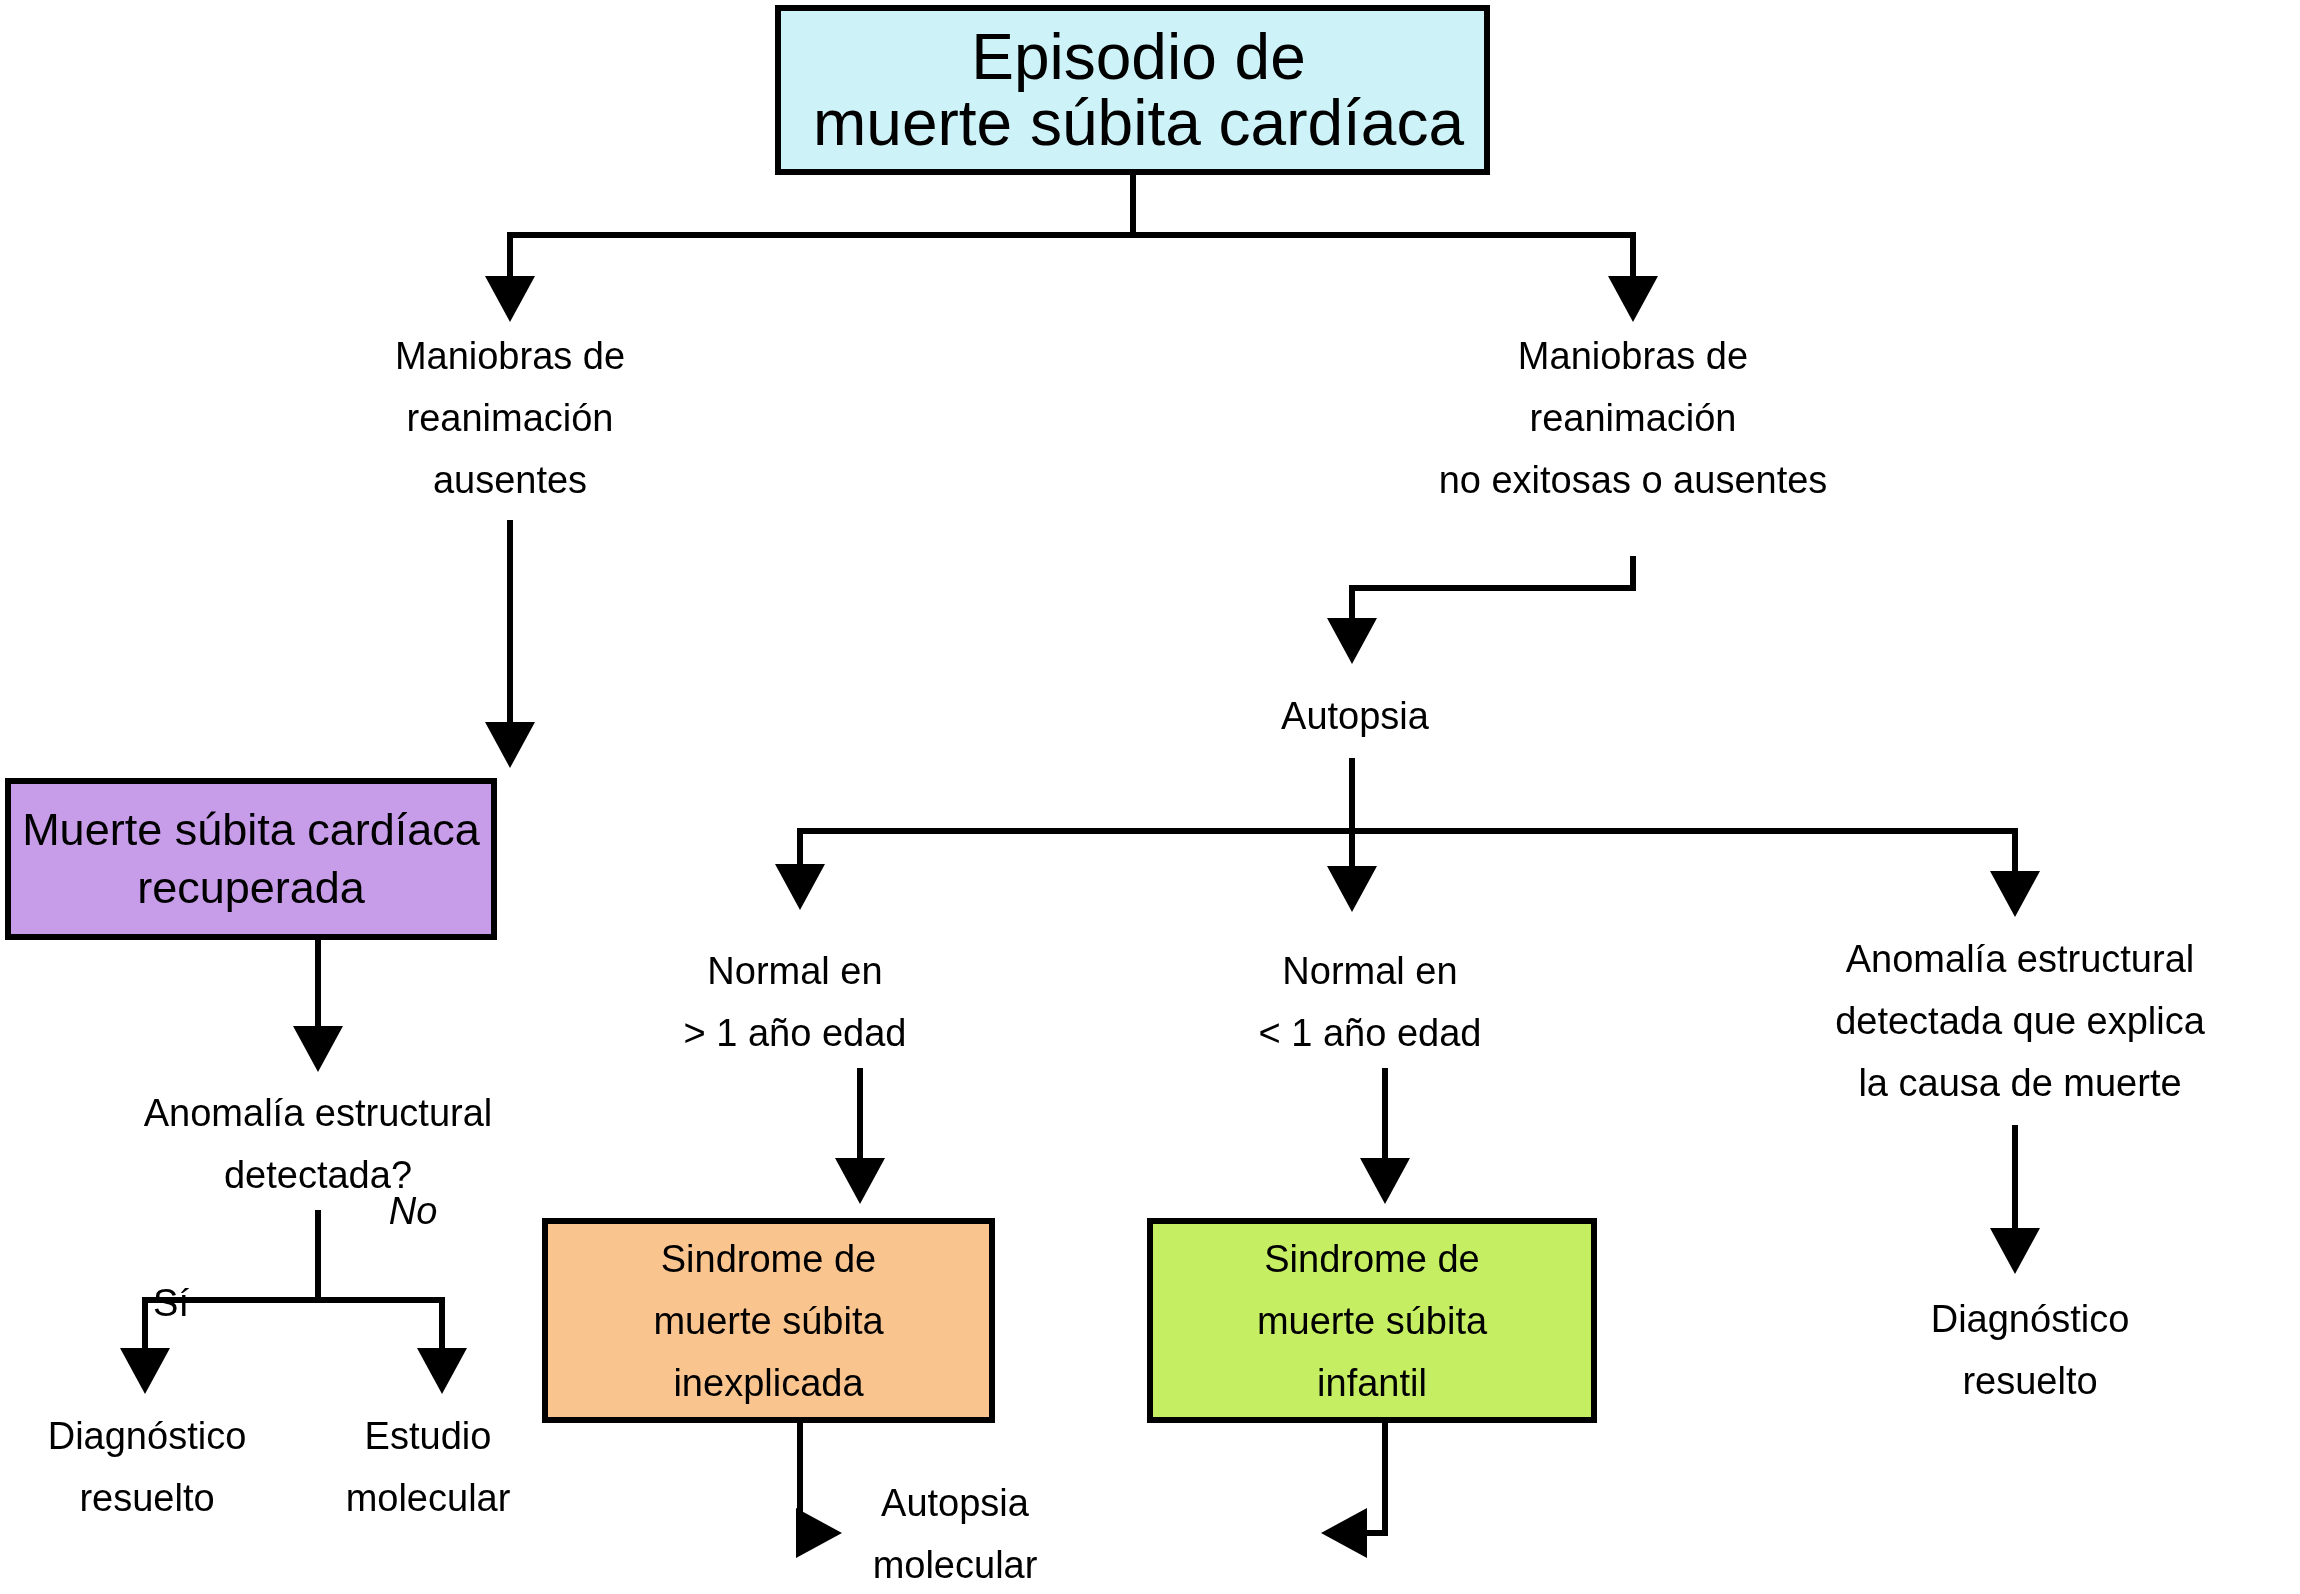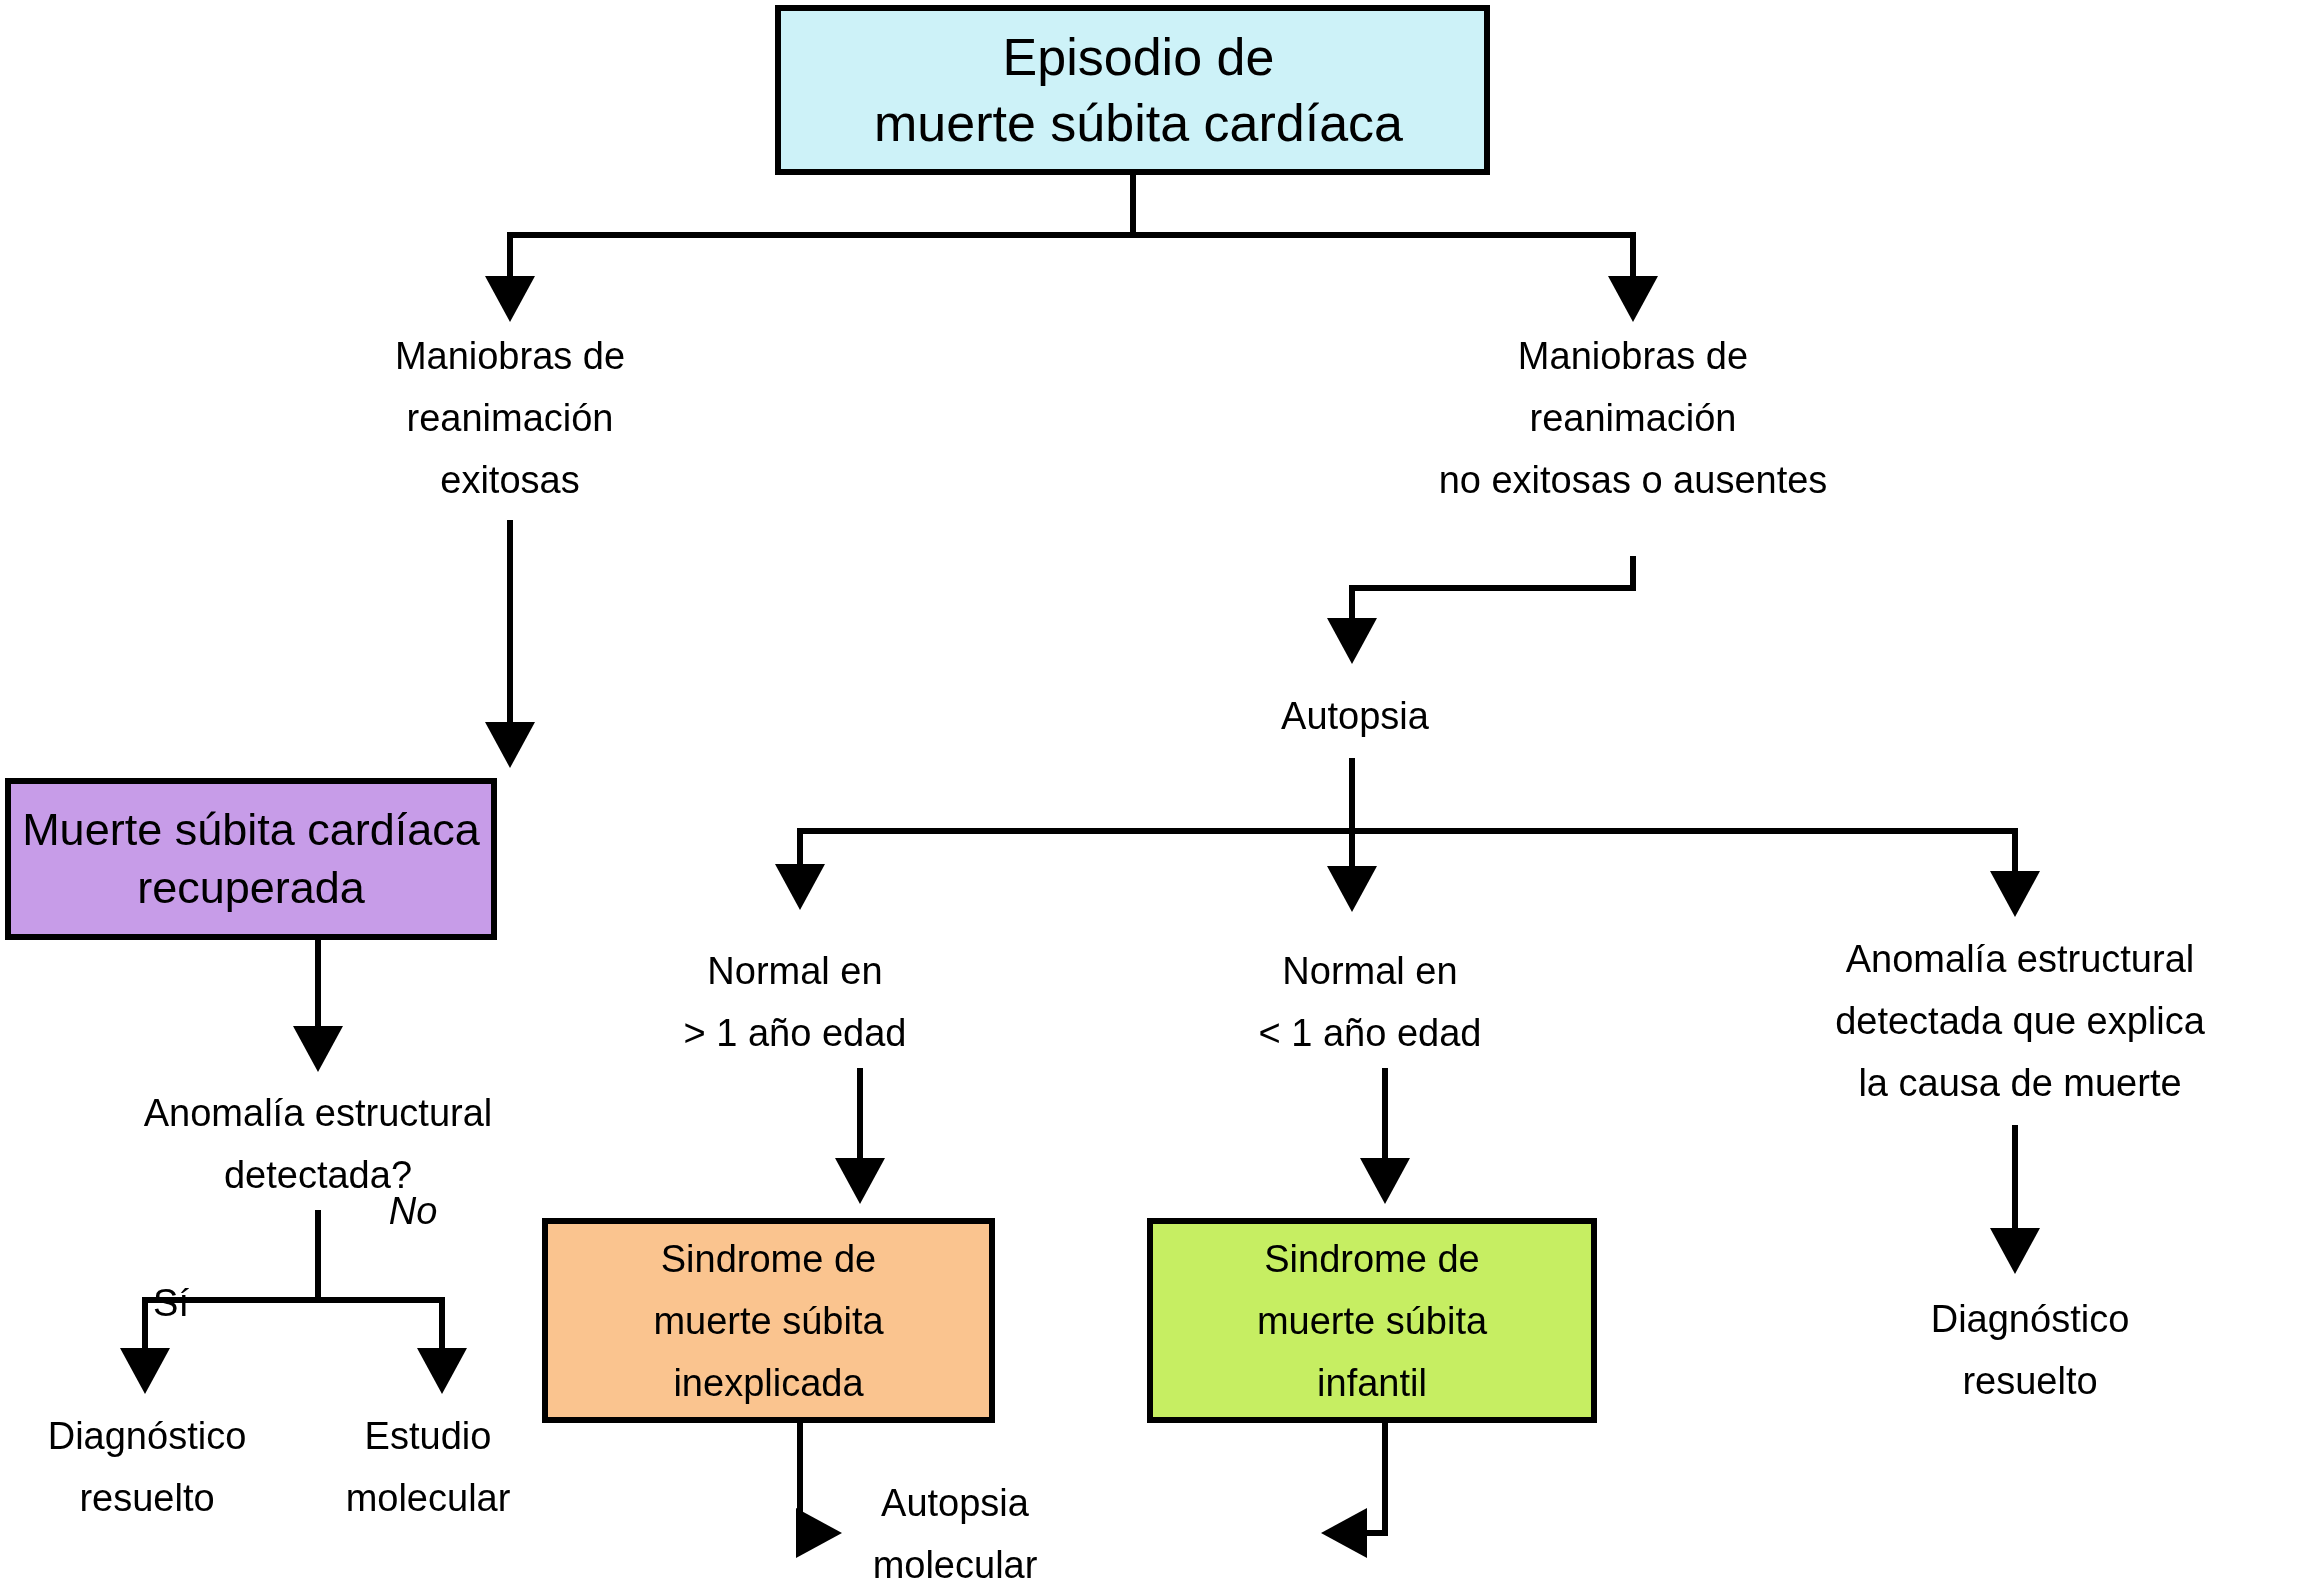--- a/index.html
+++ b/index.html
@@ -20,21 +20,21 @@
     text-align:center;
   }
   .box .ln{white-space:nowrap;}
   .lbl{
     position:absolute;
     text-align:center;
     transform:translateX(-50%);
   }
   .lbl .ln{white-space:nowrap;}
   .fs50{font-size:38px;line-height:62px;}
-  .fs52{font-size:52px;line-height:66px;padding-left:12px;}
+  .fs52{font-size:64px;line-height:66px;padding-left:12px;}
   .fs45{font-size:45px;line-height:58px;}
   
   #box-episodio{left:775px;top:5px;width:715px;height:170px;}
   #lbl-maniobras-exitosas{left:510px;top:325px;}
   #lbl-maniobras-no-exitosas{left:1633px;top:325px;}
   #box-muerte-recuperada{left:5px;top:778px;width:492px;height:162px;}
   #lbl-autopsia{left:1355px;top:685px;}
   #lbl-anomalia-detectada{left:318px;top:1082px;}
   #lbl-si{left:171px;top:1272px;}
   #lbl-no{left:413px;top:1180px;font-style:italic;}
@@ -115,21 +115,21 @@
 
   <div class="box fs50" id="box-sindrome-infantil" style="background: rgb(198, 238, 98);">
     <div class="ln">Sindrome de</div>
     <div class="ln">muerte súbita</div>
     <div class="ln">infantil</div>
   </div>
 
   <div class="lbl fs50" id="lbl-maniobras-exitosas">
     <div class="ln">Maniobras de</div>
     <div class="ln">reanimación</div>
-    <div class="ln">exitosas</div>
+    <div class="ln">ausentes</div>
   </div>
 
   <div class="lbl fs50" id="lbl-maniobras-no-exitosas">
     <div class="ln">Maniobras de</div>
     <div class="ln">reanimación</div>
     <div class="ln">no exitosas o ausentes</div>
   </div>
 
   <div class="lbl fs50" id="lbl-autopsia">
     <div class="ln">Autopsia</div>

